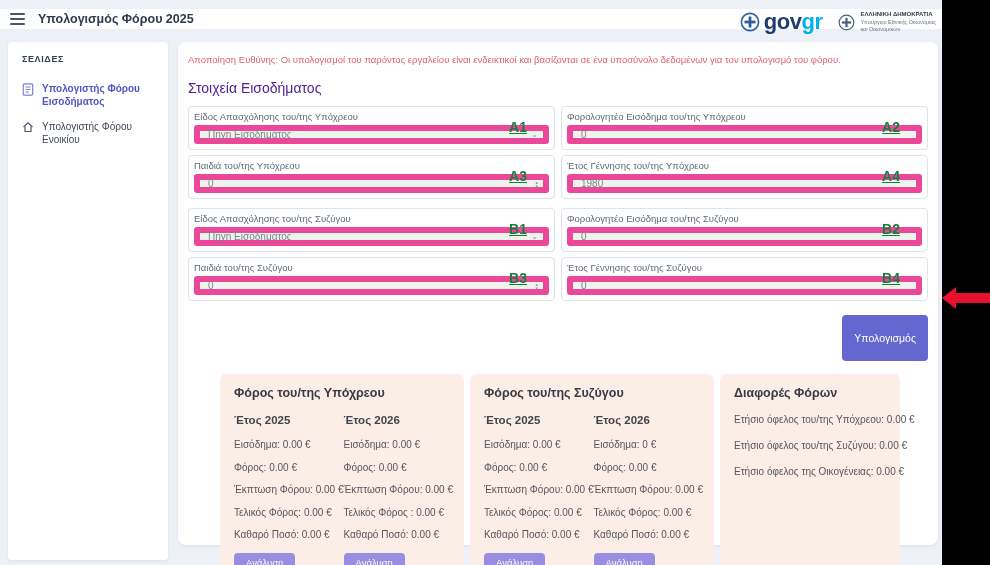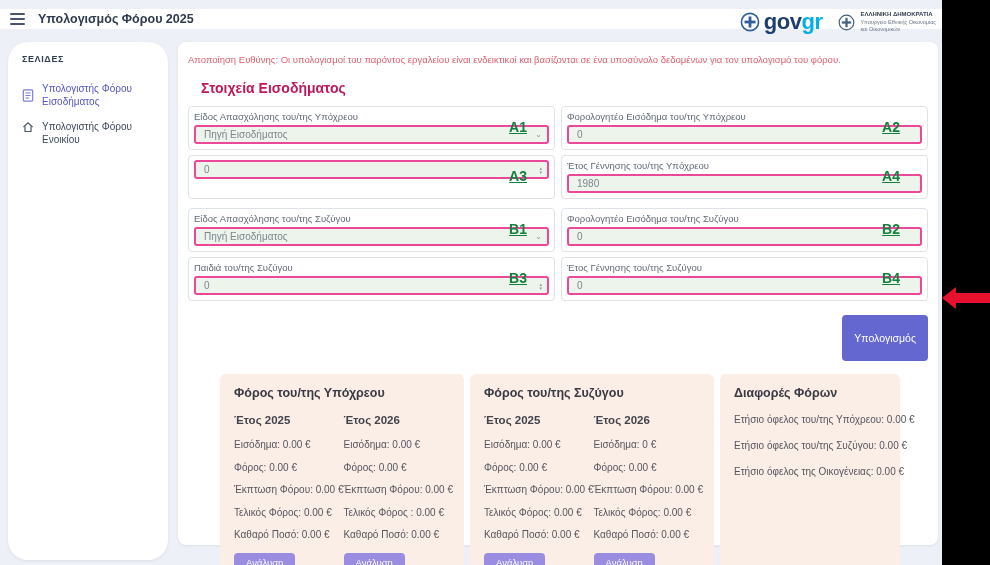--- a/index.html
+++ b/index.html
@@ -15,36 +15,36 @@
   .govgr { display:flex; align-items:center; gap:4px; }
   .govgr-text { font-size:22px; font-weight:800; letter-spacing:-0.5px; }
   .govgr-text .gov { color:#1d3e6e; }
   .govgr-text .gr  { color:#00b0e8; }
   .ministry { display:flex; align-items:center; gap:5px; }
   .ministry-text { line-height:1.25; }
   .ministry-text .l1 { font-size:6px; font-weight:700; color:#33404f; }
   .ministry-text .l2, .ministry-text .l3 { font-size:5.5px; color:#6a7686; }
 
   
-  .sidebar { position:absolute; left:8px; top:42px; width:160px; height:518px; background:#fff; border-radius:20px; box-shadow:0 1px 3px rgba(40,50,70,.08); z-index:1; }
+  .sidebar { position:absolute; left:8px; top:42px; width:160px; height:518px; background:#fff; border-radius:4px; box-shadow:0 1px 3px rgba(40,50,70,.08); z-index:1; }
   .side-head { padding:12px 14px 12px; font-size:9px; font-weight:700; letter-spacing:.6px; color:#333f52; }
   .side-item { display:flex; gap:8px; padding:6px 12px 6px 14px; font-size:10px; line-height:1.3; color:#3d4657; cursor:pointer; align-items:flex-start; }
-  .side-item.active { color:#5356c5; font-weight:400;align-items:center; }
+  .side-item.active { color:#5356c5; font-weight:700; }
   .side-item .ic { flex:0 0 12px; margin-top:1px; }
 
   
   .main { position:absolute; left:178px; top:42px; width:760px; height:503px; background:#fff; border-radius:8px; box-shadow:0 1px 3px rgba(40,50,70,.08); padding:10px; z-index:1; }
   .disclaimer { font-size:9.5px; color:#e05e6d; margin:2px 0 15px; }
-  .section-title { font-size:14px; font-weight:700; color:#be185d; margin:0 13px 10px; }
+  .section-title { font-size:14px; font-weight:400; color:#4c1d95; margin:0 0 10px; }
 
   .fgrid { display:grid; grid-template-columns:1fr 1fr; gap:5px 6px; }
   .fgrid.b { margin-top:9px; }
   .fgroup { position:relative; border:1px solid #dee3e9; border-radius:4px; padding:4px 5px 5px; background:#fff; }
   .flabel { font-size:9.5px; color:#606a76; margin-bottom:3px; }
-  .finput { position:relative; height:19px; background:#ecf4ec; border:2px solid #ec4899; border-radius:3px; font-size:10px; color:#7e858e; display:flex; align-items:center; padding:0 8px; cursor:text; }
+  .finput { position:relative; height:19px; background:#ecf4ec; border:6px solid #ec4899; border-radius:3px; font-size:10px; color:#7e858e; display:flex; align-items:center; padding:0 8px; cursor:text; }
   .finput .chev { position:absolute; right:5px; top:50%; transform:translateY(-54%); font-size:8px; color:#8d99a6; }
   .finput .stepper { position:absolute; right:5px; top:50%; transform:translateY(-50%); display:flex; flex-direction:column; line-height:4.5px; font-size:5px; color:#8d99a6; text-align:center; }
   .annot { position:absolute; right:27px; top:12px; font-size:14px; font-weight:800; color:#15803d; text-decoration:underline; }
 
   .btnrow { display:flex; justify-content:flex-end; margin-top:14px; }
   .calc-btn { background:#6467cf; color:#fff; border:none; border-radius:4px; font-size:10.5px; padding:17px 12px; cursor:pointer; font-family:"Liberation Sans",sans-serif; }
 
   
   .results { display:flex; gap:6px; margin-top:13px;margin-left:32px; }
   .rcard { background:#fbeee7; border-radius:6px; padding:12px 14px; height:214px; }
@@ -132,20 +132,21 @@
       <span class="annot">A1</span>
     </div>
     <div class="fgroup">
       <div class="flabel">Φορολογητέο Εισόδημα του/της Υπόχρεου</div>
       <div class="finput">
         <span>0</span>
       </div>
       <span class="annot">A2</span>
     </div>
     <div class="fgroup">
+      <div class="flabel">Παιδιά του/της Υπόχρεου</div>
       <div class="finput">
         <span>0</span>
         <span class="stepper">
             <span>▴</span>
             <span>▾</span>
           </span>
       </div>
       <span class="annot">A3</span>
     </div>
     <div class="fgroup">

